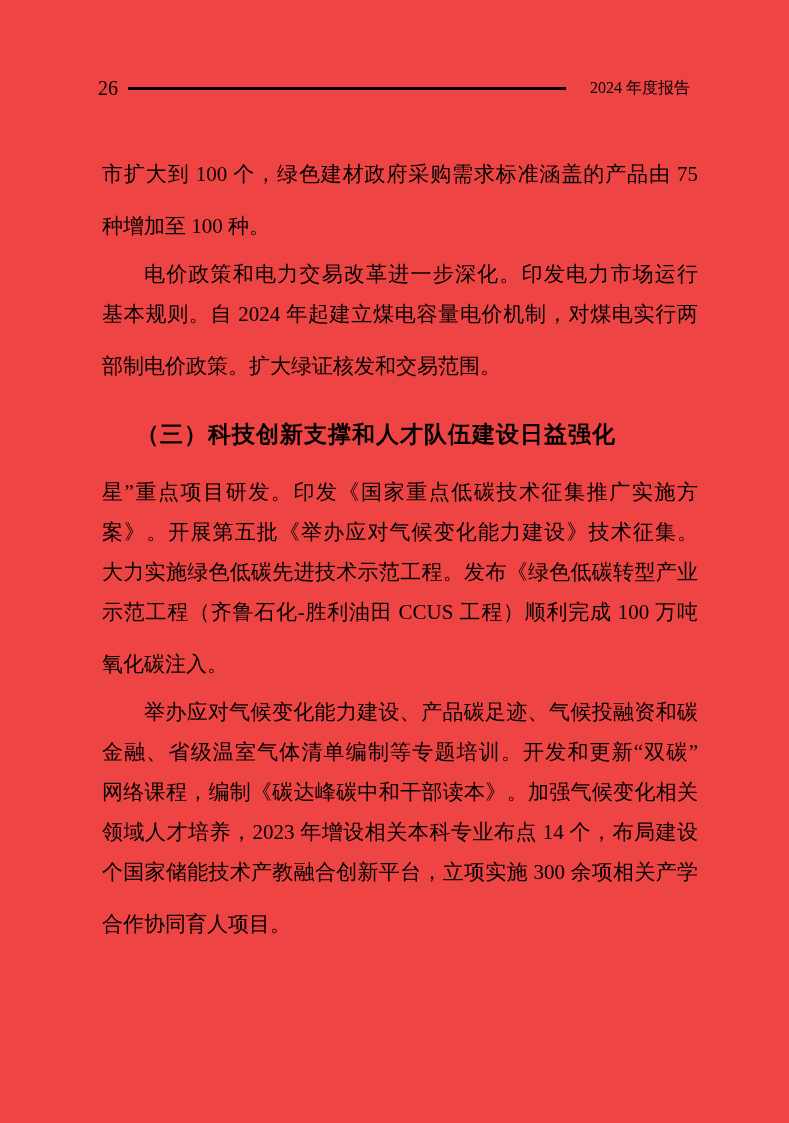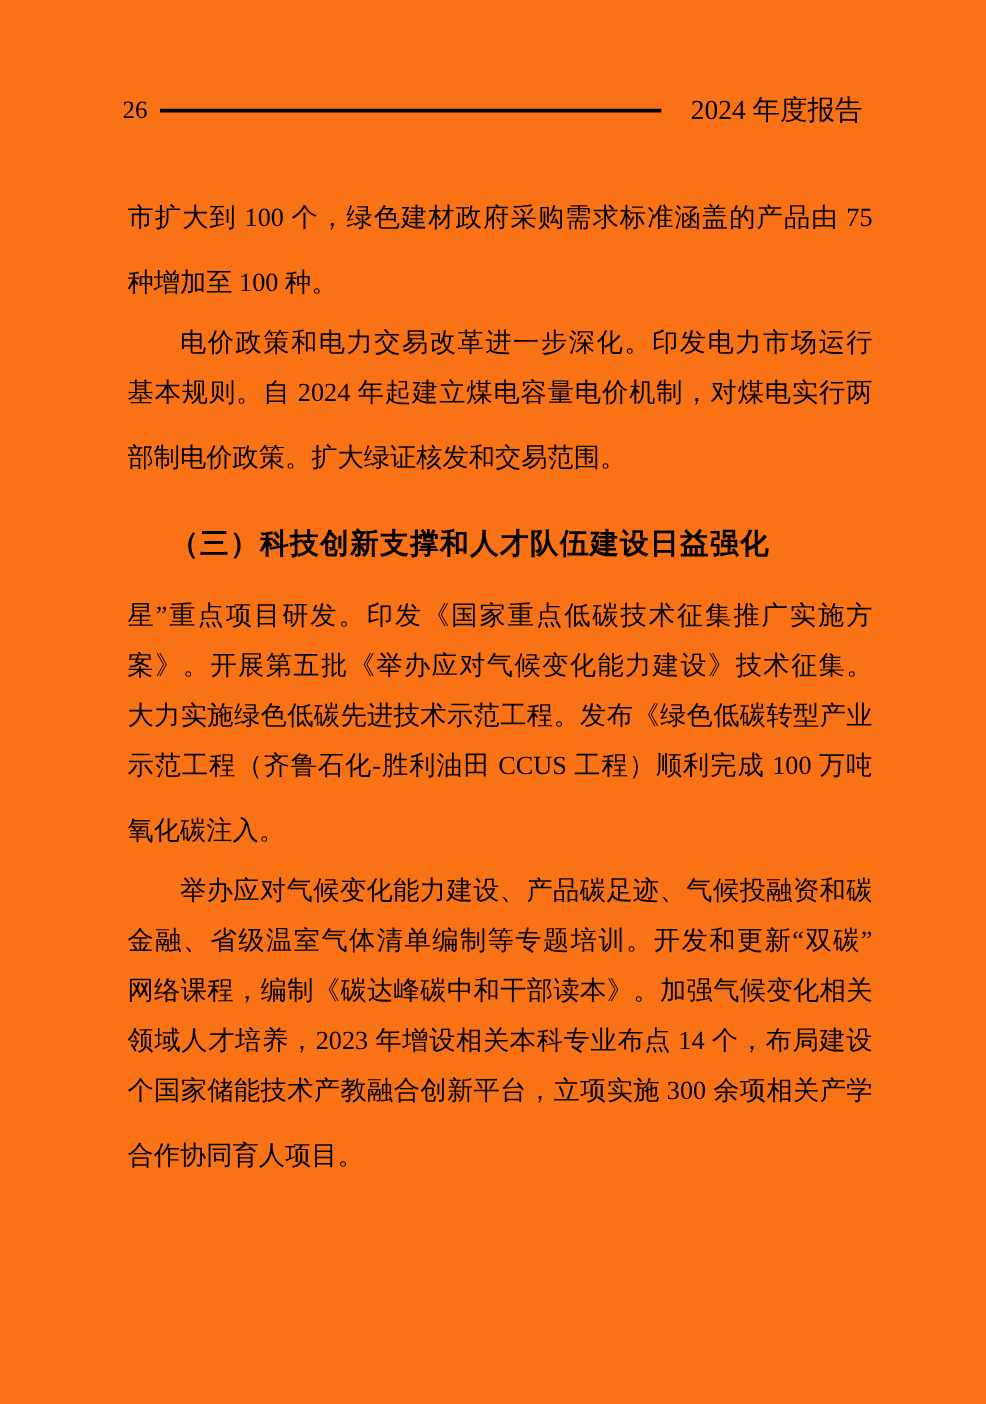--- a/index.html
+++ b/index.html
@@ -1,20 +1,20 @@
 <!DOCTYPE html>
 <html><head>
 <meta charset="utf-8">
 <style>
   html, body { margin: 0; padding: 0; background: #ffffff; }
   .page {
     position: relative;
     width: 789px;
     height: 1123px;
-    background: #f97316;
+    background: #ef4444;
     color: #000000;
     font-family: "Liberation Serif", "DejaVu Serif", serif;
     overflow: hidden;
   }
 
   
   .header {
     position: absolute;
     left: 98px;
     top: 72px;
@@ -30,21 +30,21 @@
   }
   .header-rule {
     flex: 1 1 auto;
     height: 0;
     border-top: 3px solid #000000;
     margin-left: 10px;
     margin-right: 24px;
   }
   .report-title {
     flex: 0 0 auto;
-    font-size: 22px;
+    font-size: 16px;
     line-height: 32px;
   }
 
   
   .doc-body {
     position: absolute;
     left: 102px;
     top: 154px;
     width: 596px;
     font-size: 21px;

